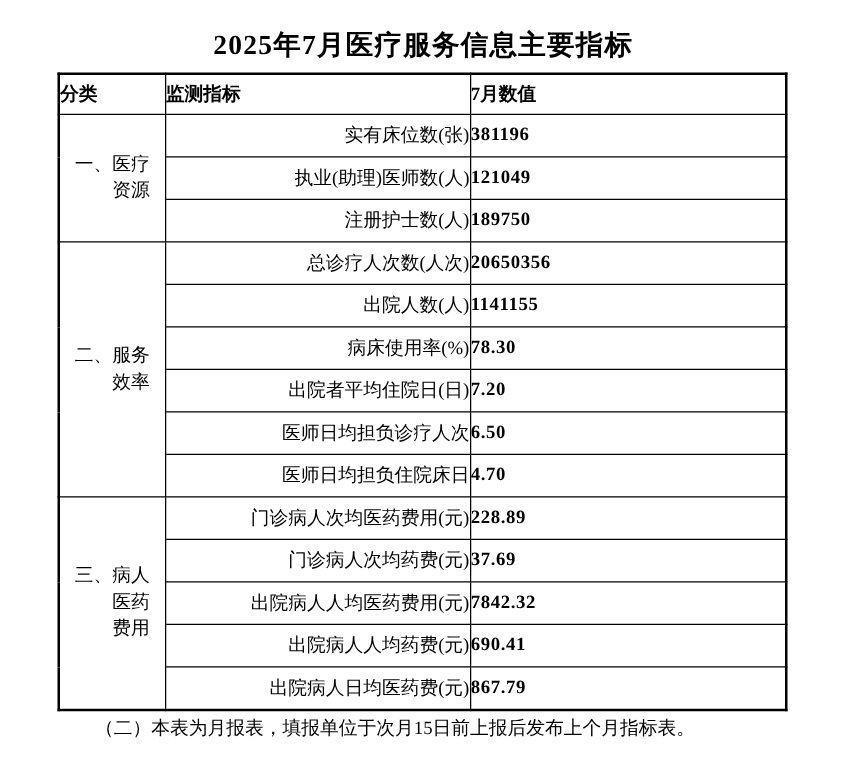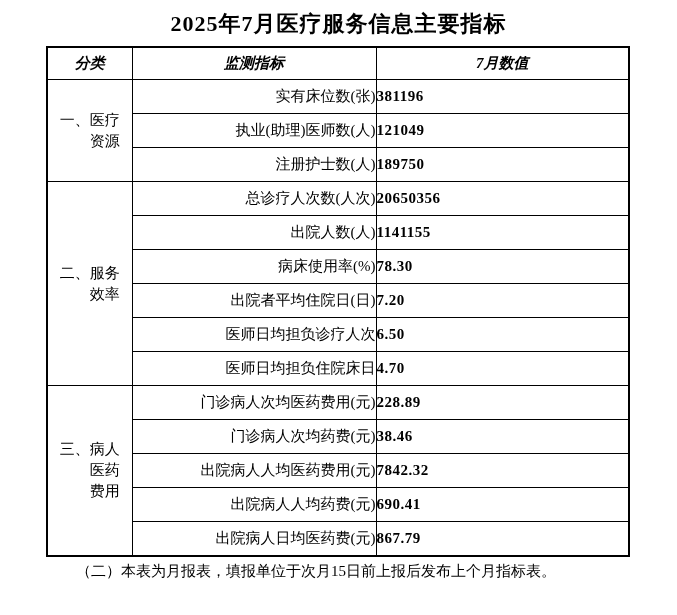--- a/index.html
+++ b/index.html
@@ -9,21 +9,21 @@
   }
   body {
     width: 677px;
     height: 615px;
     font-family: "Liberation Serif", "DejaVu Serif", serif;
     color: #000000;
     overflow: hidden;
   }
   .page-title {
     padding-top: 9px;
-    margin: 0 0 7px 0;
+    margin: 12px 0 7px 0;
     text-align: center;
     font-size: 22px;
     font-weight: bold;
     letter-spacing: 1px;
   }
   table.indicators {
     border-collapse: collapse;
     table-layout: fixed;
     margin-left: 46px;
     width: 582px;
@@ -32,22 +32,21 @@
   table.indicators th,
   table.indicators td {
     border: 1px solid #000;
     font-size: 15px;
     padding: 0;
     overflow: hidden;
   }
   table.indicators th {
     height: 31px;
     font-weight: bold;
-    text-align: center;
-    font-style: italic;
+    text-align: left;
   }
   td.cat {
     text-align: center;
     vertical-align: middle;
   }
   .cat-inner {
     display: flex;
     justify-content: center;
     align-items: flex-start;
     line-height: 21px;
@@ -163,21 +162,21 @@
         <div class="cat-inner">
             <span class="cat-prefix">三、</span>
             <span class="cat-name">病人医药费用</span>
           </div>
       </td>
       <td class="ind">门诊病人次均医药费用(元)</td>
       <td class="val">228.89</td>
     </tr>
     <tr>
       <td class="ind">门诊病人次均药费(元)</td>
-      <td class="val">38.46</td>
+      <td class="val">37.69</td>
     </tr>
     <tr>
       <td class="ind">出院病人人均医药费用(元)</td>
       <td class="val">7842.32</td>
     </tr>
     <tr>
       <td class="ind">出院病人人均药费(元)</td>
       <td class="val">690.41</td>
     </tr>
     <tr>

